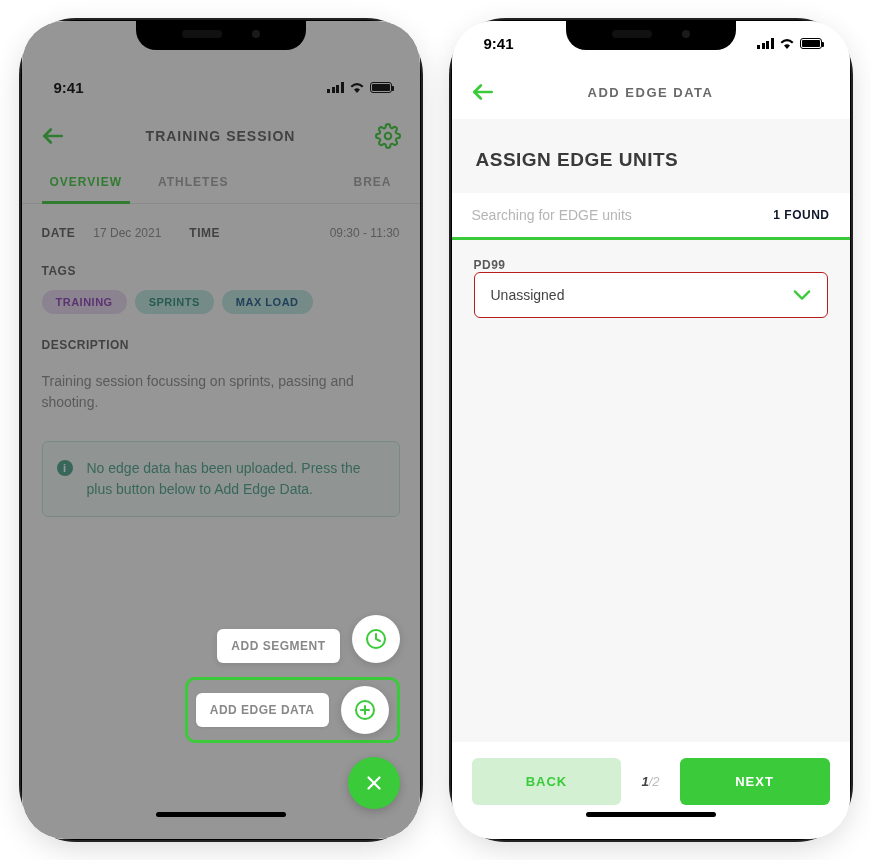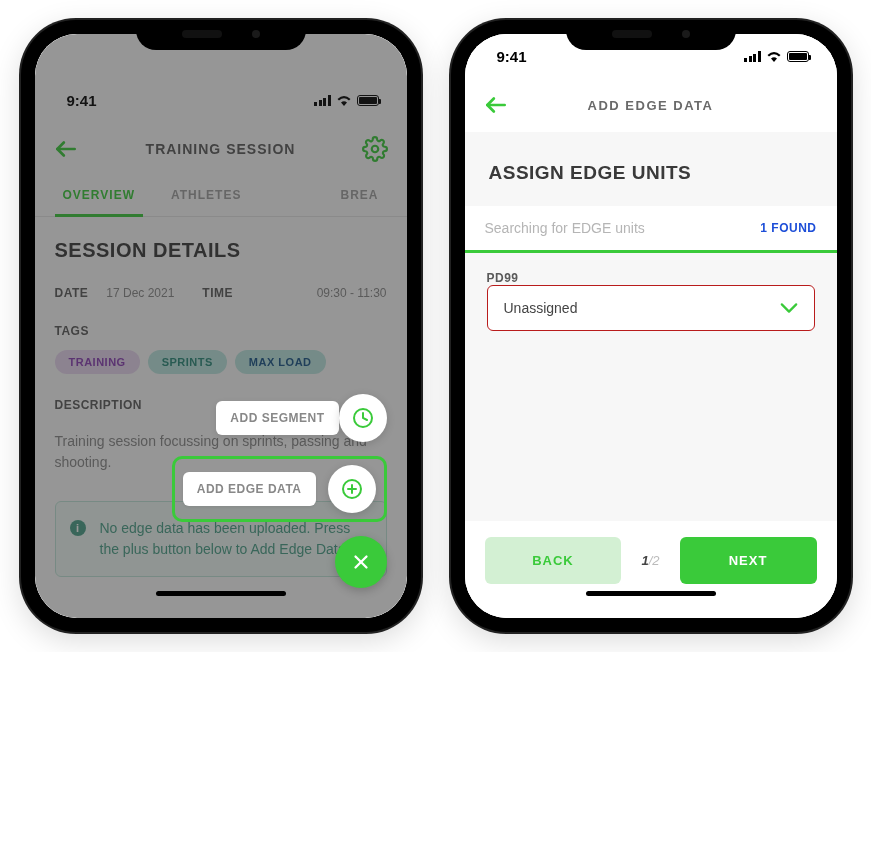--- a/index.html
+++ b/index.html
@@ -1,23 +1,23 @@
 <!DOCTYPE html>
 <html><head>
 <meta charset="utf-8">
 <style>
   * { box-sizing: border-box; margin: 0; padding: 0; font-family: -apple-system, BlinkMacSystemFont, 'Segoe UI', Arial, sans-serif; }
   body { background: #fff; padding: 20px; display: flex; gap: 30px; justify-content: center; }
 
   .phone {
     width: 400px;
-    height: 612px;
+    height: 820px;
     background: #000;
     border-radius: 55px;
-    padding: 14px;
+    padding: 1px;
     position: relative;
     box-shadow: 0 0 0 2px #222, 0 8px 30px rgba(0,0,0,0.15);
   }
   .phone::before {
     content: '';
     position: absolute;
     top: 0; left: 50%;
     transform: translateX(-50%);
     width: 170px; height: 30px;
     background: #000;
@@ -154,21 +154,21 @@
     font-size:11px; font-weight:700;
   }
 
   .fab-area {
     position: absolute;
     bottom: 30px; right: 20px;
     display: flex; flex-direction: column; align-items: flex-end;
     gap: 14px;
   }
   .fab-row {
-    display: flex; align-items: center; 
+    display: flex; align-items: flex-end; gap: 12px;
   }
   .fab-label {
     background: #fff;
     padding: 10px 14px;
     border-radius: 6px;
     font-size: 12px;
     font-weight: 700;
     letter-spacing: 0.5px;
     color: #888;
     box-shadow: 0 2px 6px rgba(0,0,0,0.1);
@@ -232,21 +232,21 @@
   .s2-section-head { padding: 30px 24px 22px; }
   .s2-section-title { font-size: 19px; font-weight: 800; letter-spacing: 0.5px; color: #3a3a3a; }
 
   .search-bar {
     background: #fff;
     border-bottom: 3px solid #3aca3a;
     padding: 14px 20px;
     display: flex; justify-content: space-between; align-items: center;
   }
   .search-text { font-size: 14px; color: #b5b5b5; }
-  .found-text { font-size: 12px; font-weight: 700; letter-spacing: 0.5px; color: #1d4ed8; }
+  .found-text { font-size: 12px; font-weight: 700; letter-spacing: 0.5px; color: #0f172a; }
 
   .unit-block { padding: 18px 22px; }
   .unit-id { font-size: 12px; font-weight: 700; letter-spacing: 0.5px; color: #5a5a5a; margin-bottom: 0; }
   .dropdown {
     background: #fff;
     border: 1px solid #b91c1c;
     border-radius: 6px;
     padding: 14px 16px;
     display: flex; justify-content: space-between; align-items: center;
     font-size: 14px;
@@ -319,21 +319,20 @@
         </span>
       </div>
 
       <div class="tabs">
         <div class="tab active">OVERVIEW</div>
         <div class="tab">ATHLETES</div>
         <div class="tab" style="margin-left:auto">BREA</div>
       </div>
 
       <div class="s1-body">
-        <div class="section-title">SESSION DETAILS</div>
 
         <div class="dt-row">
           <span class="dt-label">DATE</span>
           <span class="dt-value">17 Dec 2021</span>
           <span class="dt-label" style="margin-left:10px">TIME</span>
           <span class="dt-value" style="margin-left:auto">09:30 - 11:30</span>
         </div>
 
         <div class="sub-label">TAGS</div>
         <div class="tags-row">

